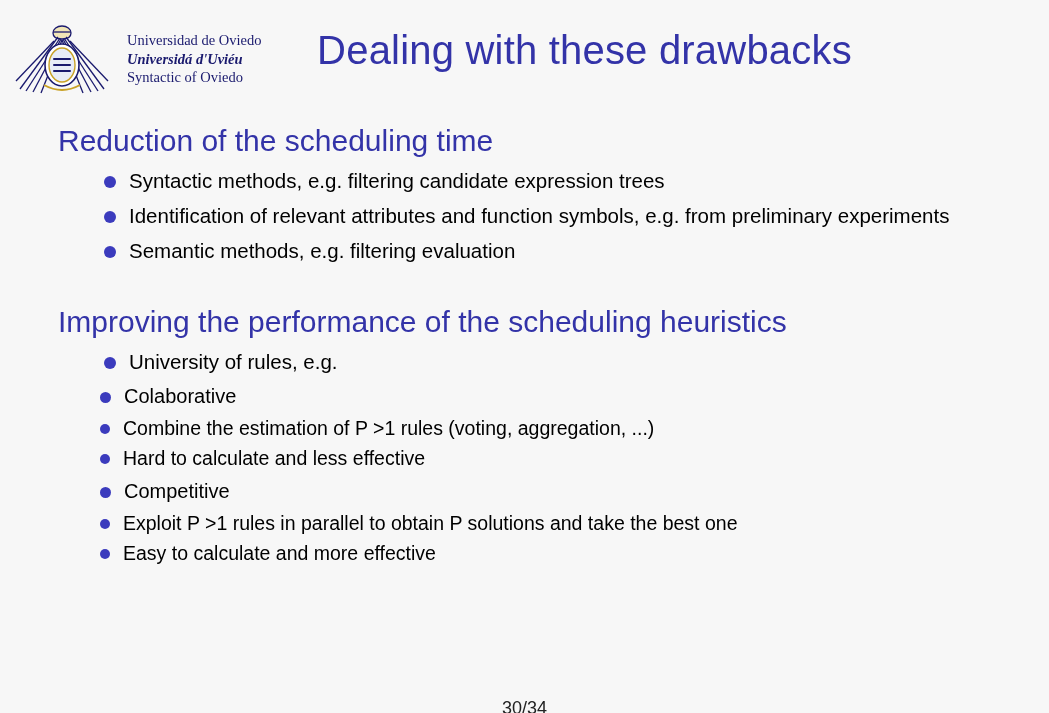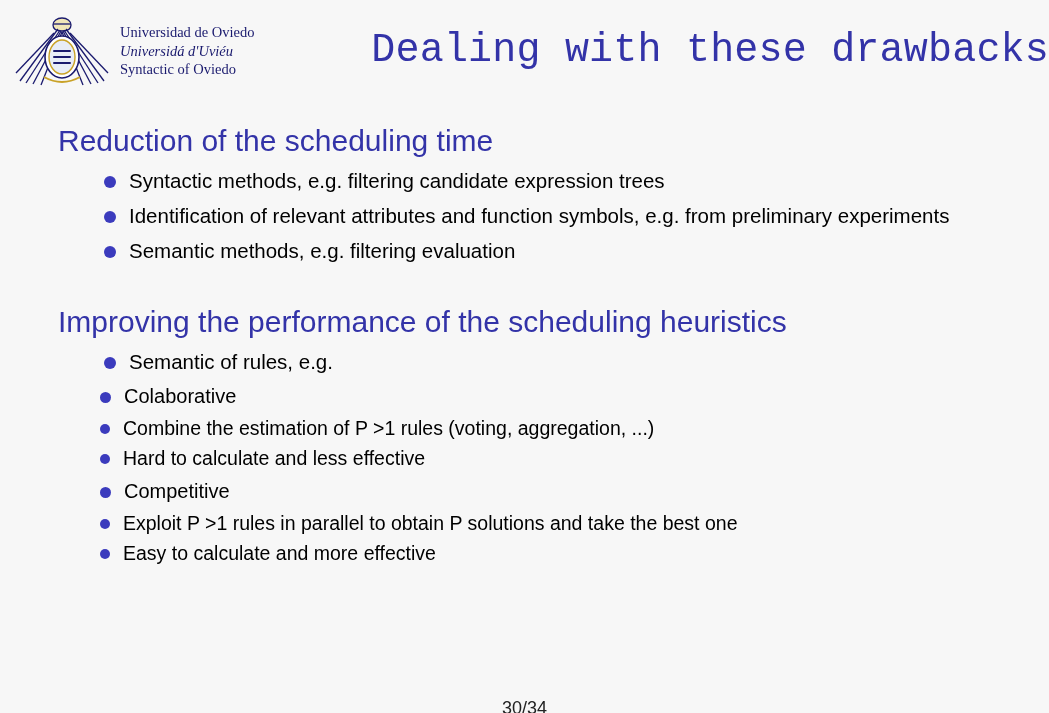--- a/index.html
+++ b/index.html
@@ -23,51 +23,52 @@
   }
 
   
   .header {
     position: relative;
     height: 104px;
   }
   .logo-block {
     position: absolute;
     left: 14px;
-    top: 15px;
+    top: 23px;
     display: flex;
     align-items: center;
-    gap: 10px;
+    gap: 17px;
   }
   .crest {
     width: 96px;
     height: 72px;
     position: relative;
   }
   .uni-names {
     line-height: 1.28;
   }
   .uni-names div {
     font-family: "Liberation Serif", serif;
     font-size: 14.5px;
     color: #1a1a6e;
     white-space: nowrap;
   }
   .uni-names .l2 {
     font-style: italic;
+    font-weight: bold;
   }
   .slide-title {
     position: absolute;
     left: 0;
     top: 28px;
     width: 1049px;
-    text-align: right;
+    text-align: center;
     font-size: 40px;
     color: #3333a8;
-    font-family: Liberation Mono, monospace;
+    font-family: Liberation Sans, sans-serif;
     letter-spacing: 0.2px;
     padding-left: 120px;
     box-sizing: border-box;
   }
 
   
   .content {
     position: relative;
     padding: 12px 30px 0 30px;
   }
@@ -210,21 +211,21 @@
       <li class="item">
         <span class="bullet"></span>
         <span class="text">Semantic methods, e.g. filtering evaluation</span>
       </li>
     </ul>
 
     <div class="section-head second">Improving the performance of the scheduling heuristics</div>
     <ul class="lvl1">
       <li class="item">
         <span class="bullet"></span>
-        <span class="text">Semantic of rules, e.g.</span>
+        <span class="text">University of rules, e.g.</span>
       </li>
     </ul>
 
     <ul class="lvl2">
       <li class="item">
         <span class="bullet"></span>
         <span class="text">Colaborative</span>
       </li>
     </ul>
     <ul class="lvl3">

